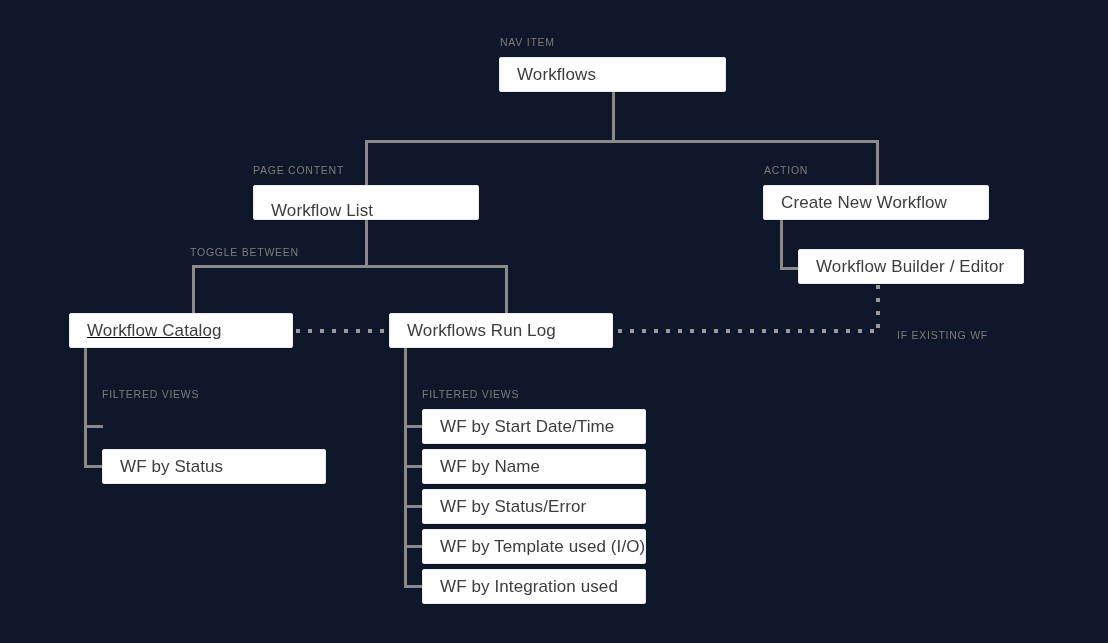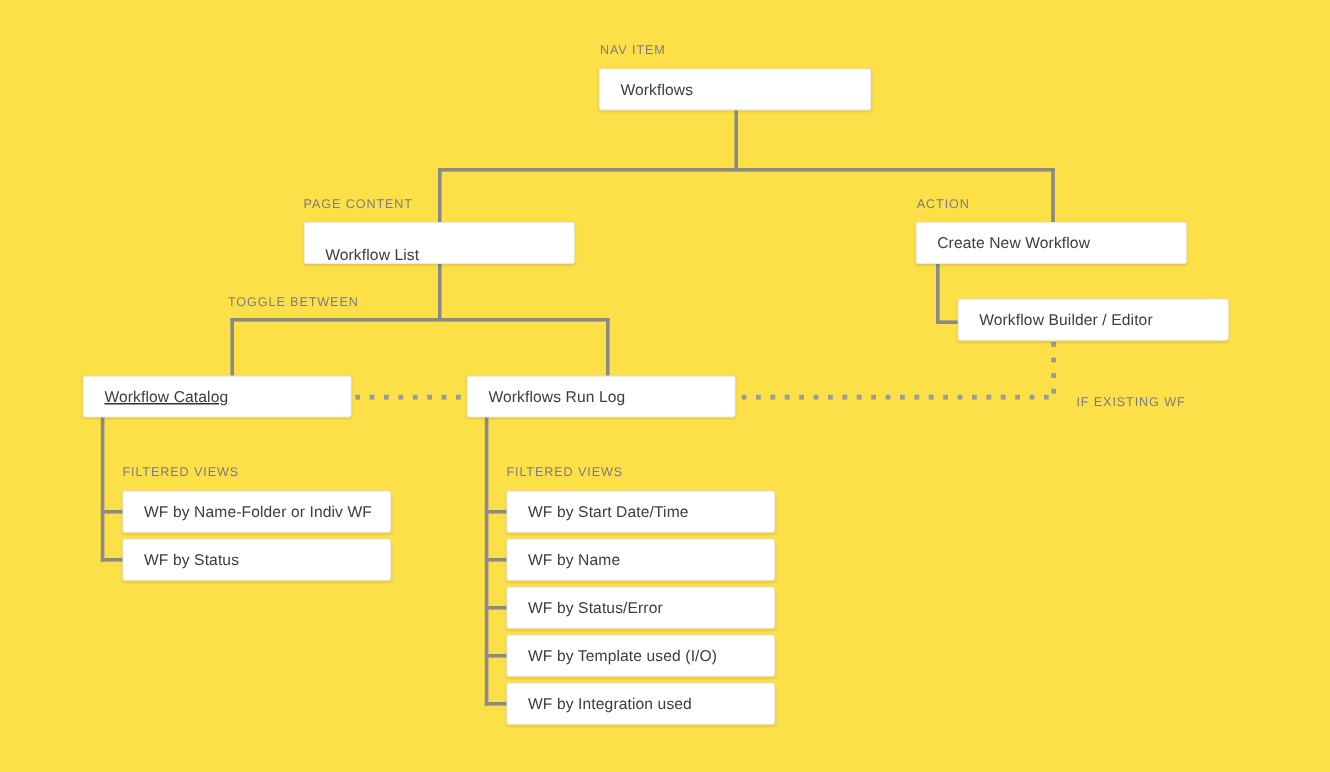--- a/index.html
+++ b/index.html
@@ -11,21 +11,21 @@
     width: 1108px;
     height: 643px;
     background: #f7f7f7;
     font-family: "Liberation Sans", sans-serif;
     overflow: hidden;
   }
   #canvas {
     position: relative;
     width: 1108px;
     height: 643px;
-    background: #fde047;
+    background: #0f172a;
   }
 
   
   .conn {
     position: absolute;
     background: #8a8a8a;
     z-index: 1;
   }
   .conn-h { height: 3px; }
   .conn-v { width: 3px; }
@@ -54,21 +54,21 @@
     border: 1px solid #ececec;
     border-radius: 2px;
     box-shadow: 0 1px 2px rgba(0,0,0,0.10), 0 0 0 0.5px rgba(0,0,0,0.02);
     display: flex;
     align-items: center;
     z-index: 3;
     box-sizing: border-box;
   }
   .node span.node-label {
     padding-left: 17px;
-    font-size: 13px;
+    font-size: 17px;
     color: #3d3d3d;
     letter-spacing: 0.1px;
     line-height: 1;
     white-space: nowrap;
   }
 
   
   .caption {
     position: absolute;
     font-size: 10.5px;
@@ -151,23 +151,20 @@
   </div>
 
   <div class="node" style="left:69px; top:313px; width:224px; height:35px;text-decoration:underline;">
     <span class="node-label">Workflow Catalog</span>
   </div>
 
   <div class="node" style="left:389px; top:313px; width:224px; height:35px;">
     <span class="node-label">Workflows Run Log</span>
   </div>
 
-  <div class="node" style="left:102px; top:409px; width:224px; height:35px;">
-    <span class="node-label">WF by Name-Folder or Indiv WF</span>
-  </div>
 
   <div class="node" style="left:102px; top:449px; width:224px; height:35px;">
     <span class="node-label">WF by Status</span>
   </div>
 
   <div class="node" style="left:422px; top:409px; width:224px; height:35px;">
     <span class="node-label">WF by Start Date/Time</span>
   </div>
 
   <div class="node" style="left:422px; top:449px; width:224px; height:35px;">

